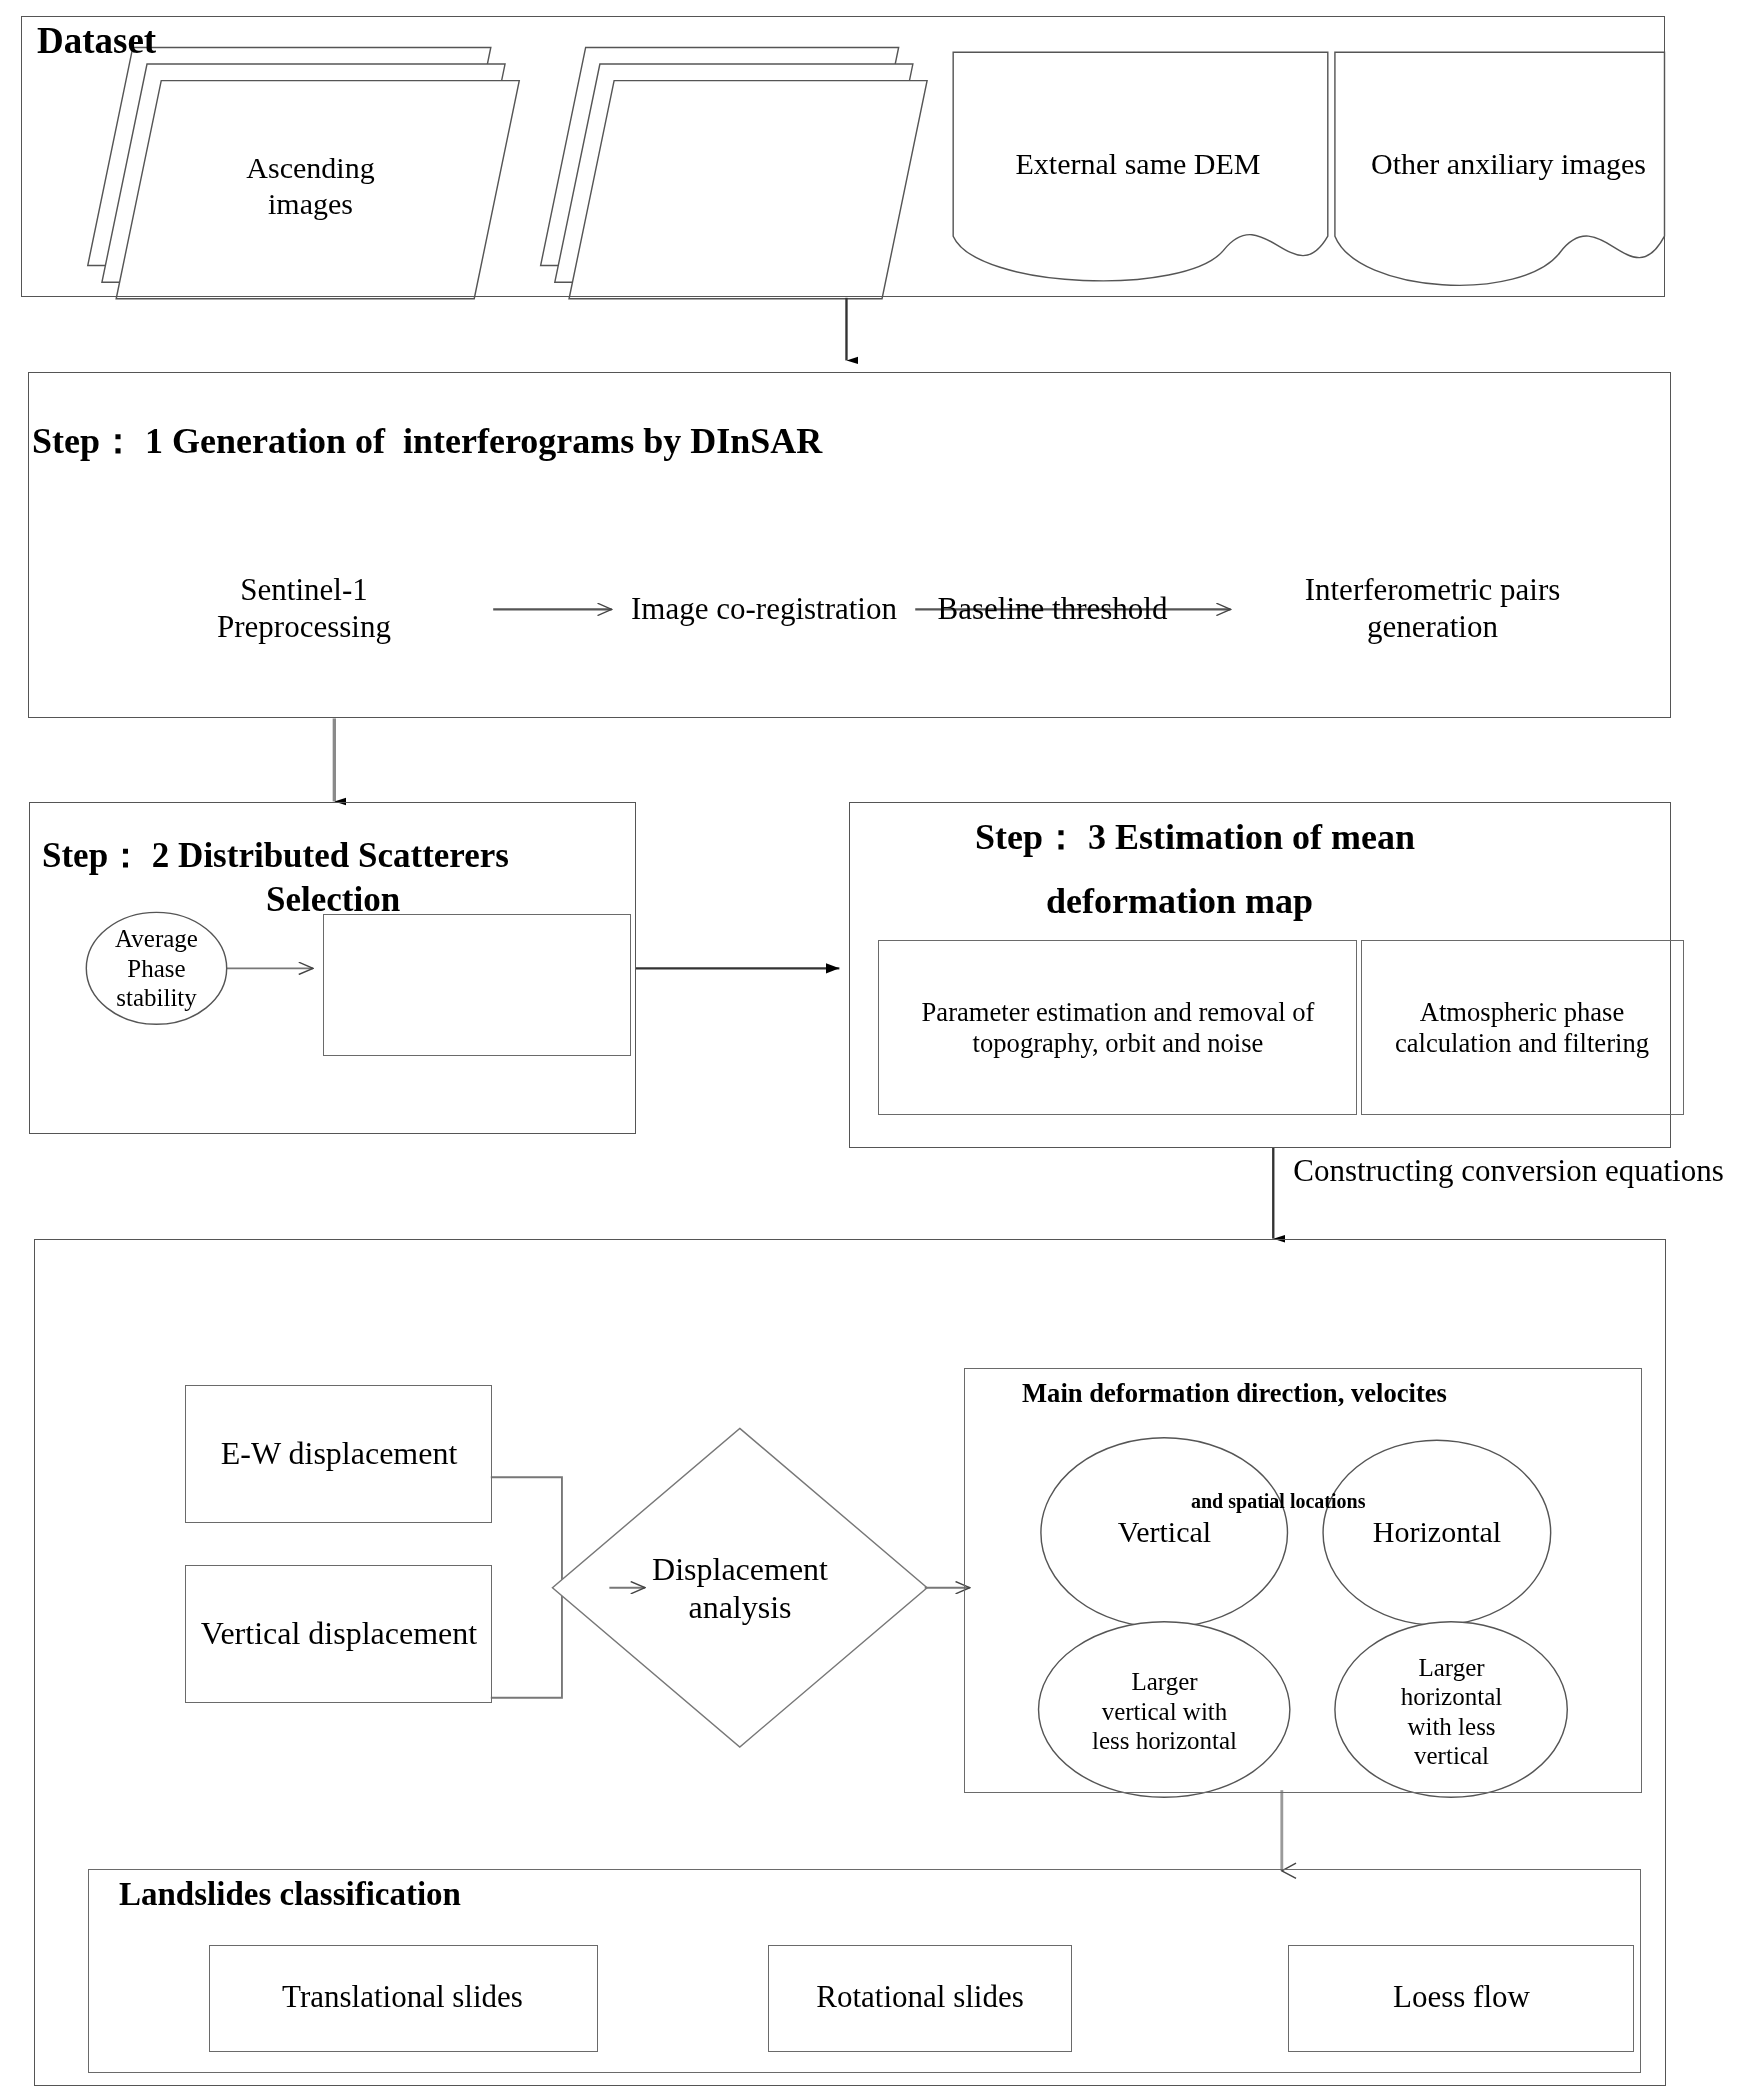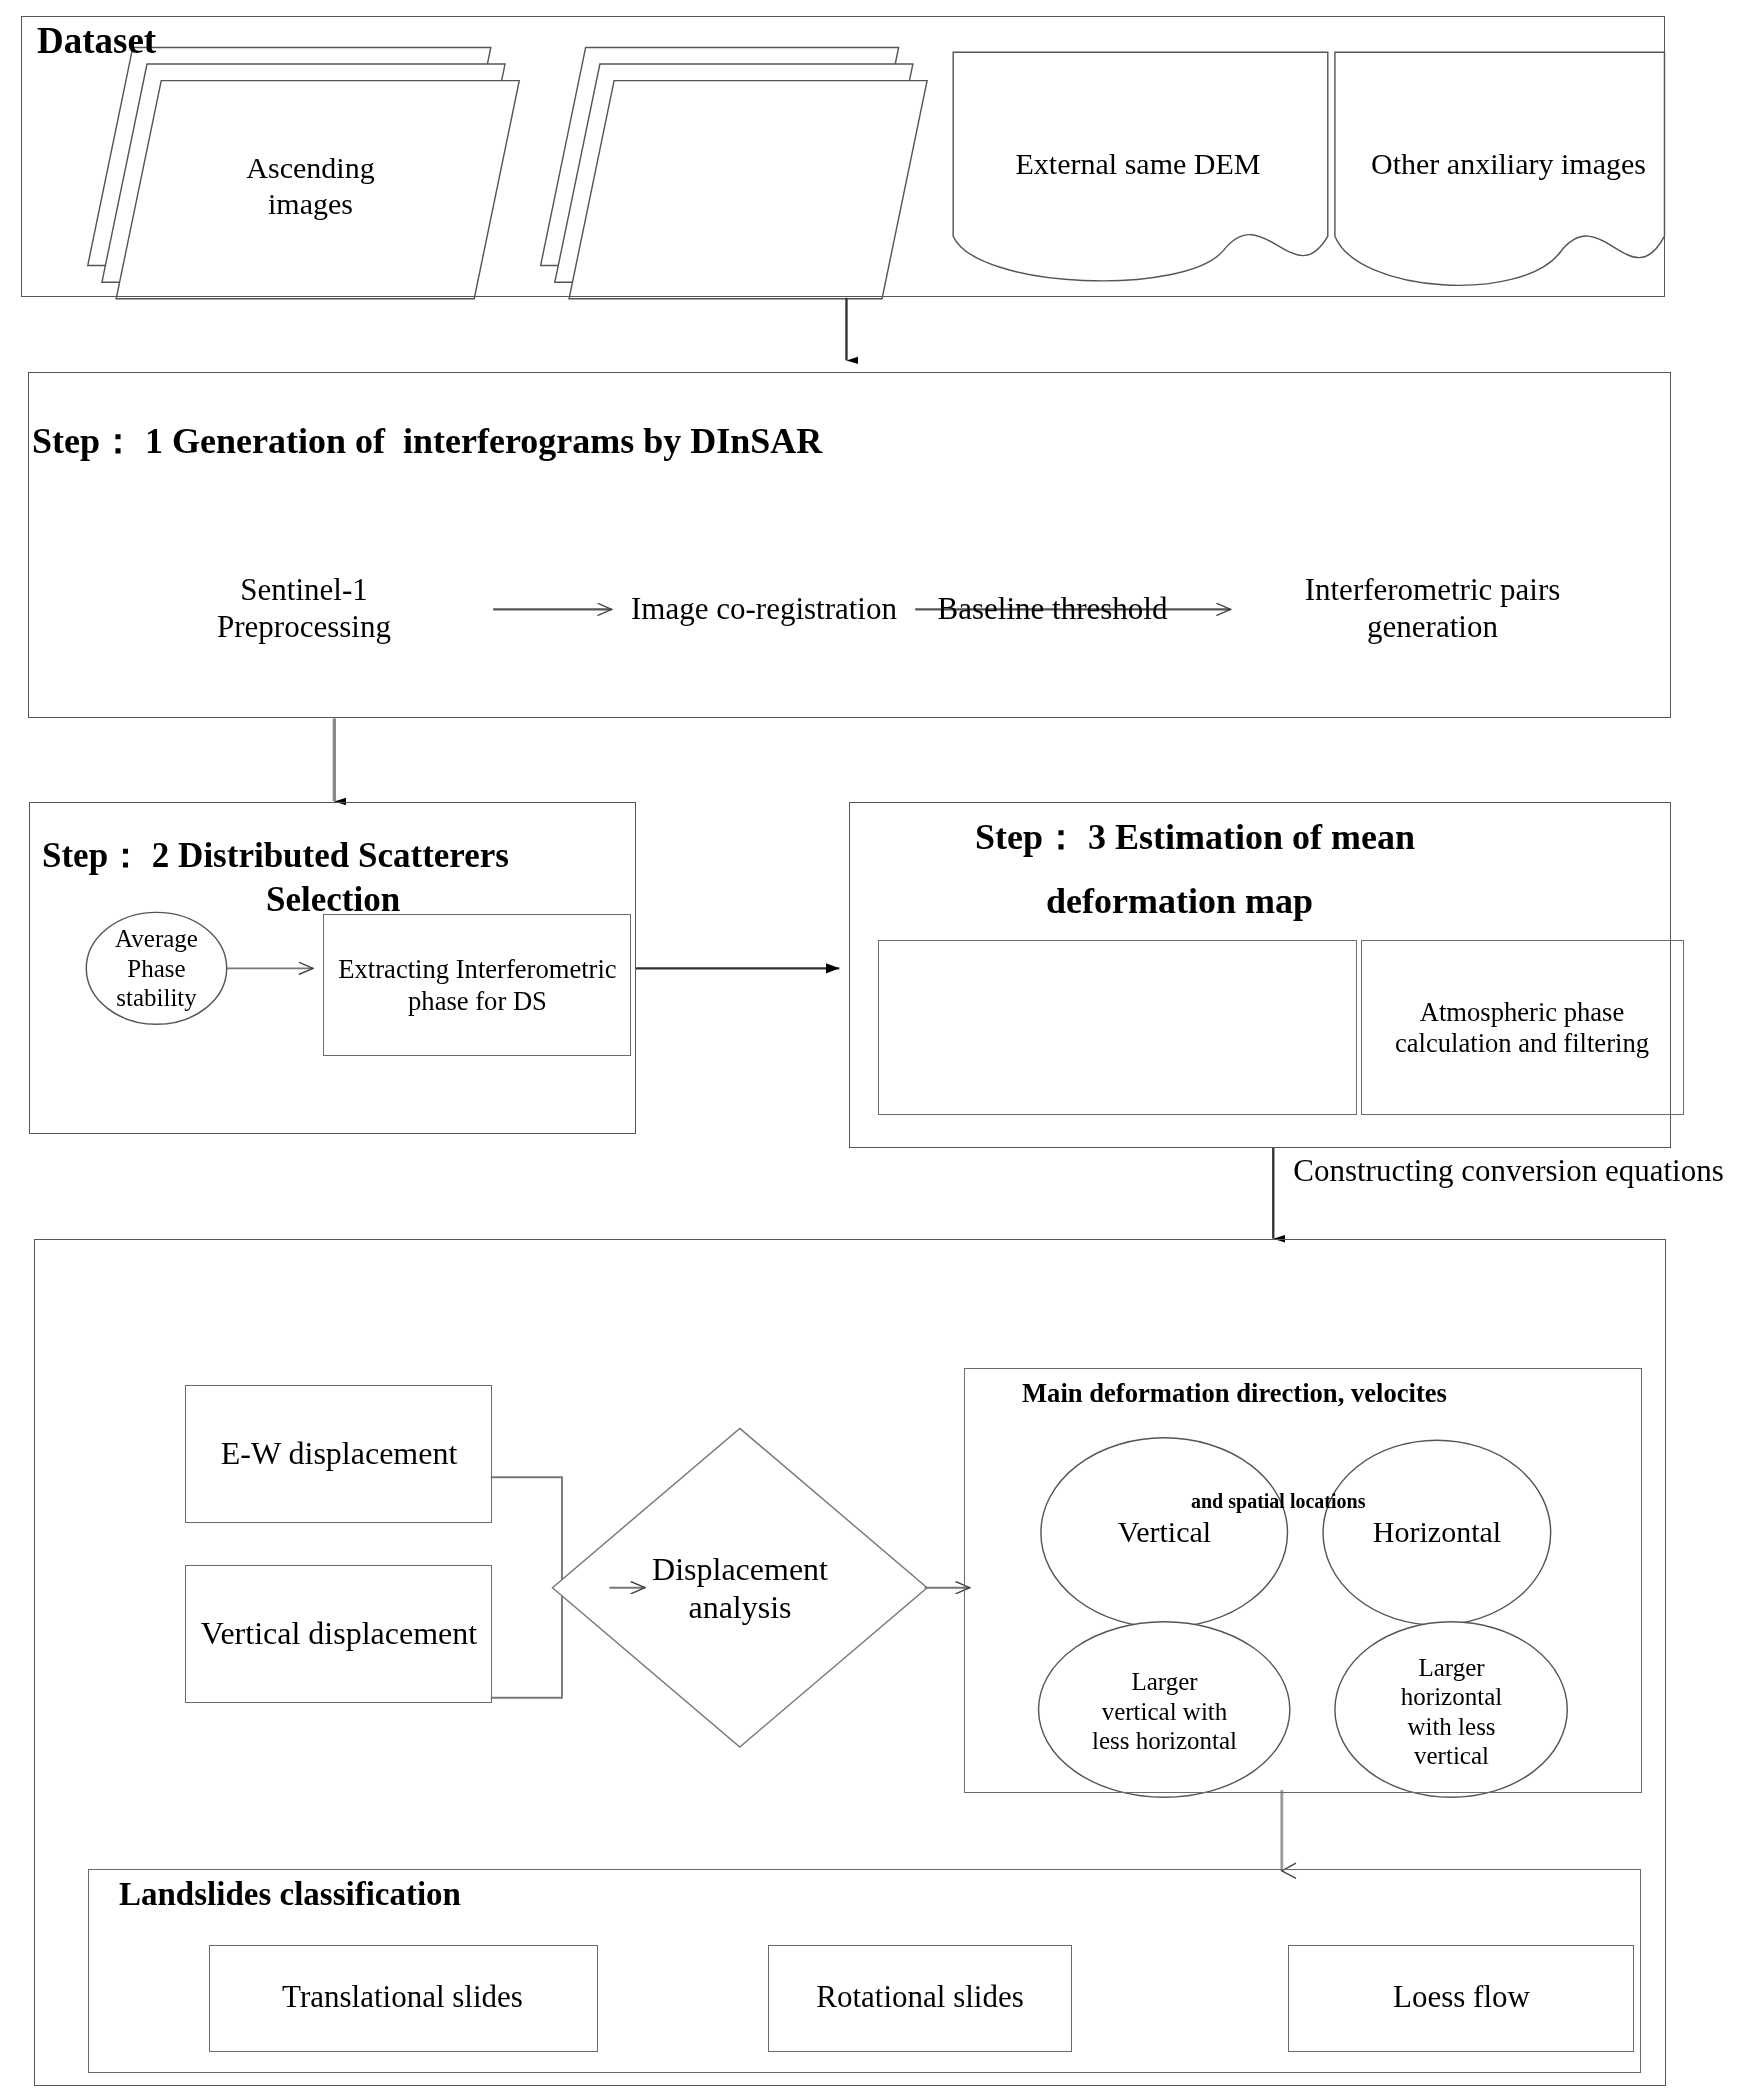--- a/index.html
+++ b/index.html
@@ -107,26 +107,26 @@
   <div class="lbl ctr" style="left:631px;top:557px;width:266px;height:104px;font-size:31px;">Image co-registration</div>
   <div class="lbl ctr" style="left:915px;top:557px;width:275px;height:104px;font-size:31px;">Baseline threshold</div>
   <div class="lbl ctr" style="left:1243px;top:557px;width:379px;height:104px;font-size:31px;">Interferometric pairs generation</div>
 
   <div class="sectitle" style="left:42px;top:832px;font-size:35px;">Step： 2 Distributed Scatterers</div>
   <div class="sectitle" style="left:266px;top:880px;font-size:35px;">Selection</div>
 
   <div class="lbl ctr" style="left:97px;top:921px;width:119px;height:95px;font-size:25px;">Average Phase stability</div>
 
   <div class="box inner" style="left:323px;top:914px;width:308px;height:142px;"></div>
-  <div class="lbl ctr" style="left:328px;top:919px;width:299px;height:133px;font-size:26.6px;">Extracting Interferometric phase for DS</div>
 
   <div class="sectitle" style="left:975px;top:813px;font-size:36px;">Step： 3 Estimation of mean</div>
   <div class="sectitle" style="left:1046px;top:880px;font-size:36px;">deformation map</div>
 
   <div class="box inner" style="left:878px;top:940px;width:479px;height:175px;"></div>
+  <div class="lbl ctr" style="left:888px;top:945px;width:460px;height:166px;font-size:26.6px;">Parameter estimation and removal of topography, orbit and noise</div>
 
   <div class="box inner" style="left:1361px;top:940px;width:323px;height:175px;"></div>
   <div class="lbl ctr" style="left:1368px;top:945px;width:308px;height:166px;font-size:26.6px;">Atmospheric phase calculation and filtering</div>
 
   <div class="lbl" style="left:1281px;top:1153px;width:455px;height:85px;font-size:31px;text-align:center;">Constructing conversion equations</div>
 
 
   <div class="box inner" style="left:185px;top:1385px;width:307px;height:138px;"></div>
   <div class="lbl ctr" style="left:190px;top:1390px;width:298px;height:128px;font-size:32px;">E-W displacement</div>
 

